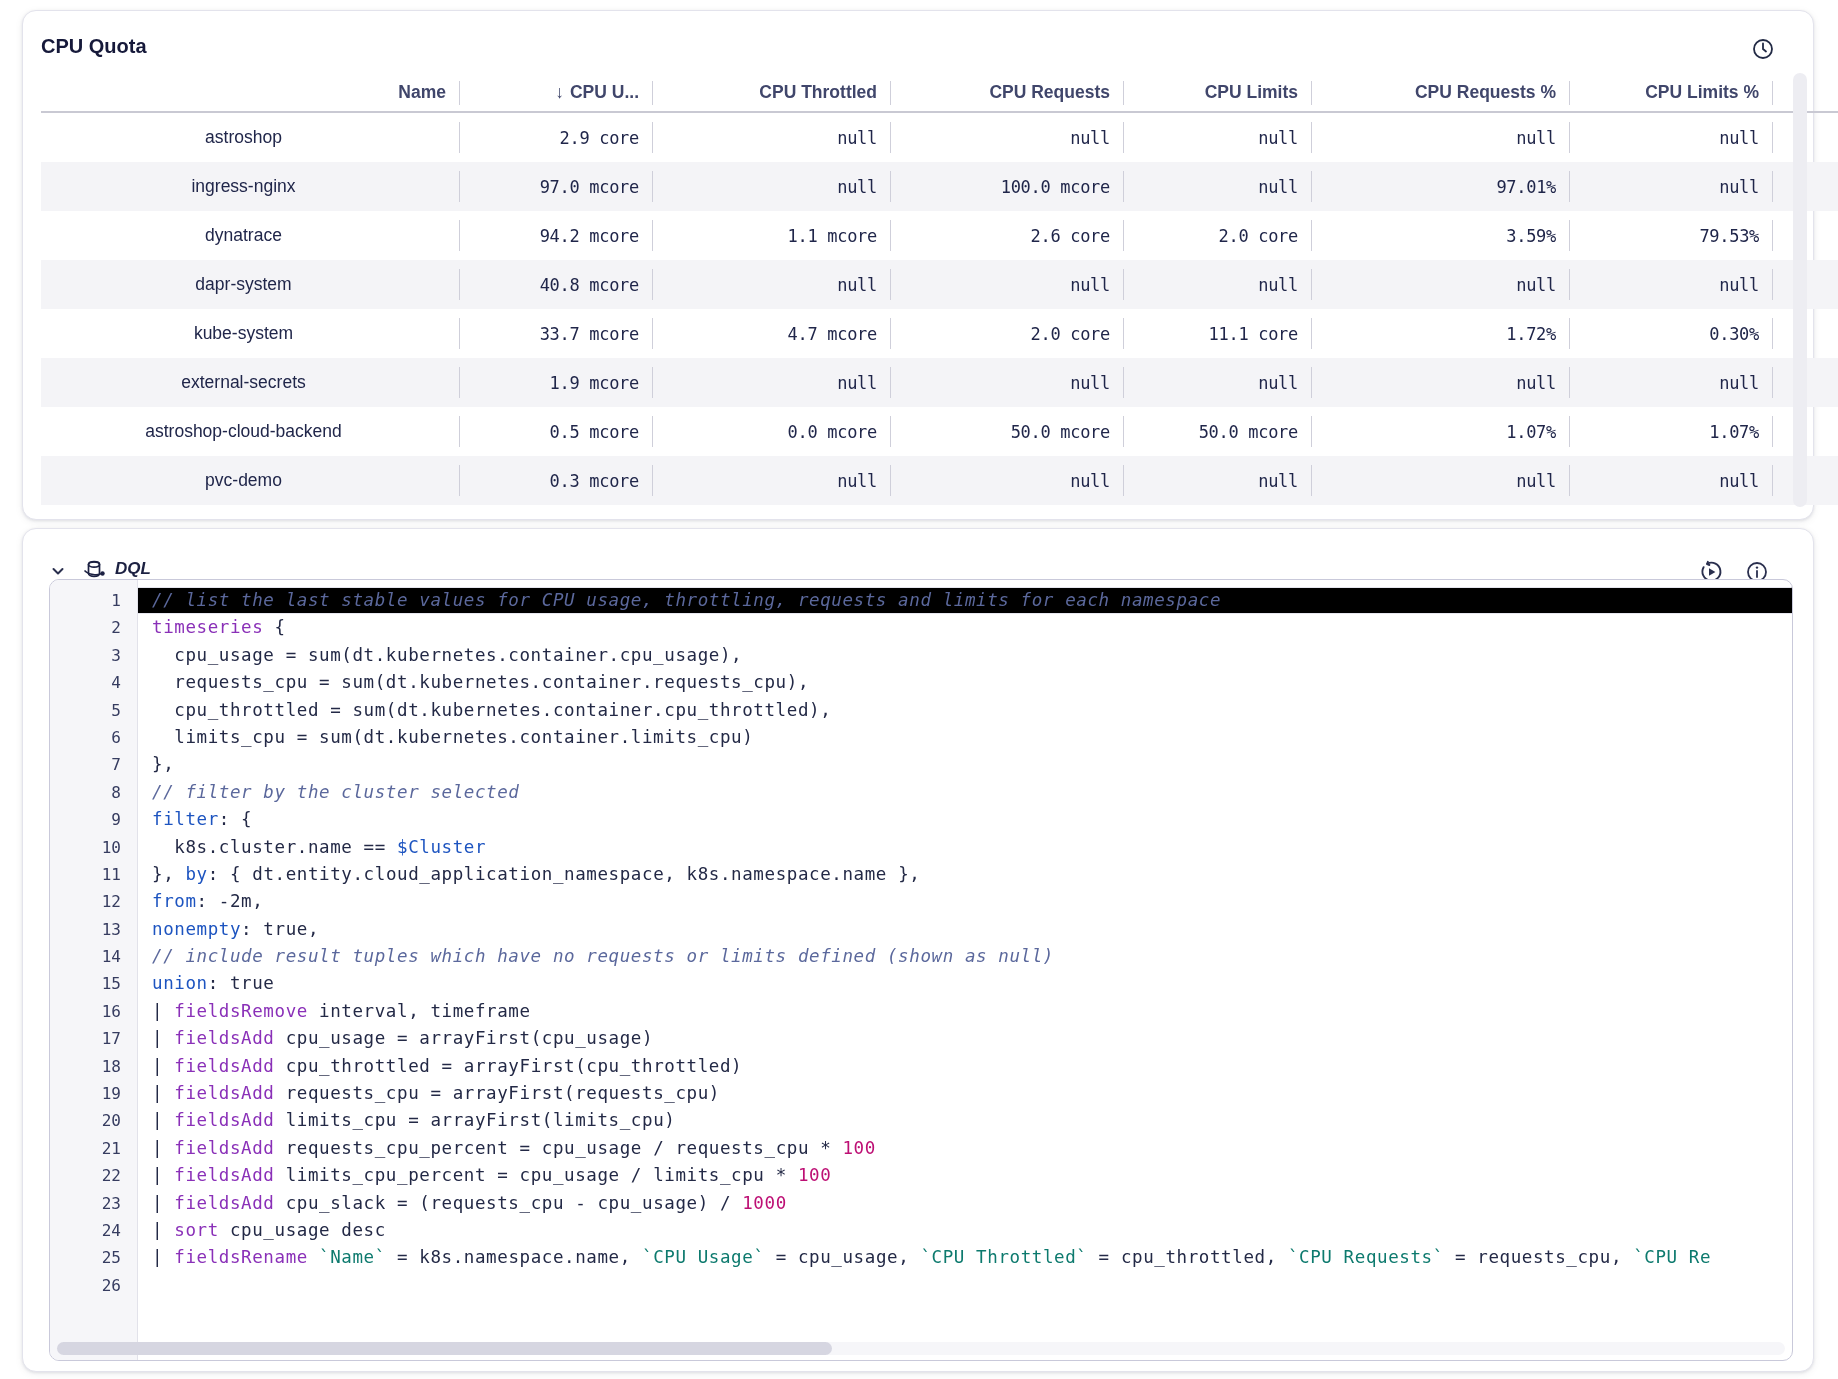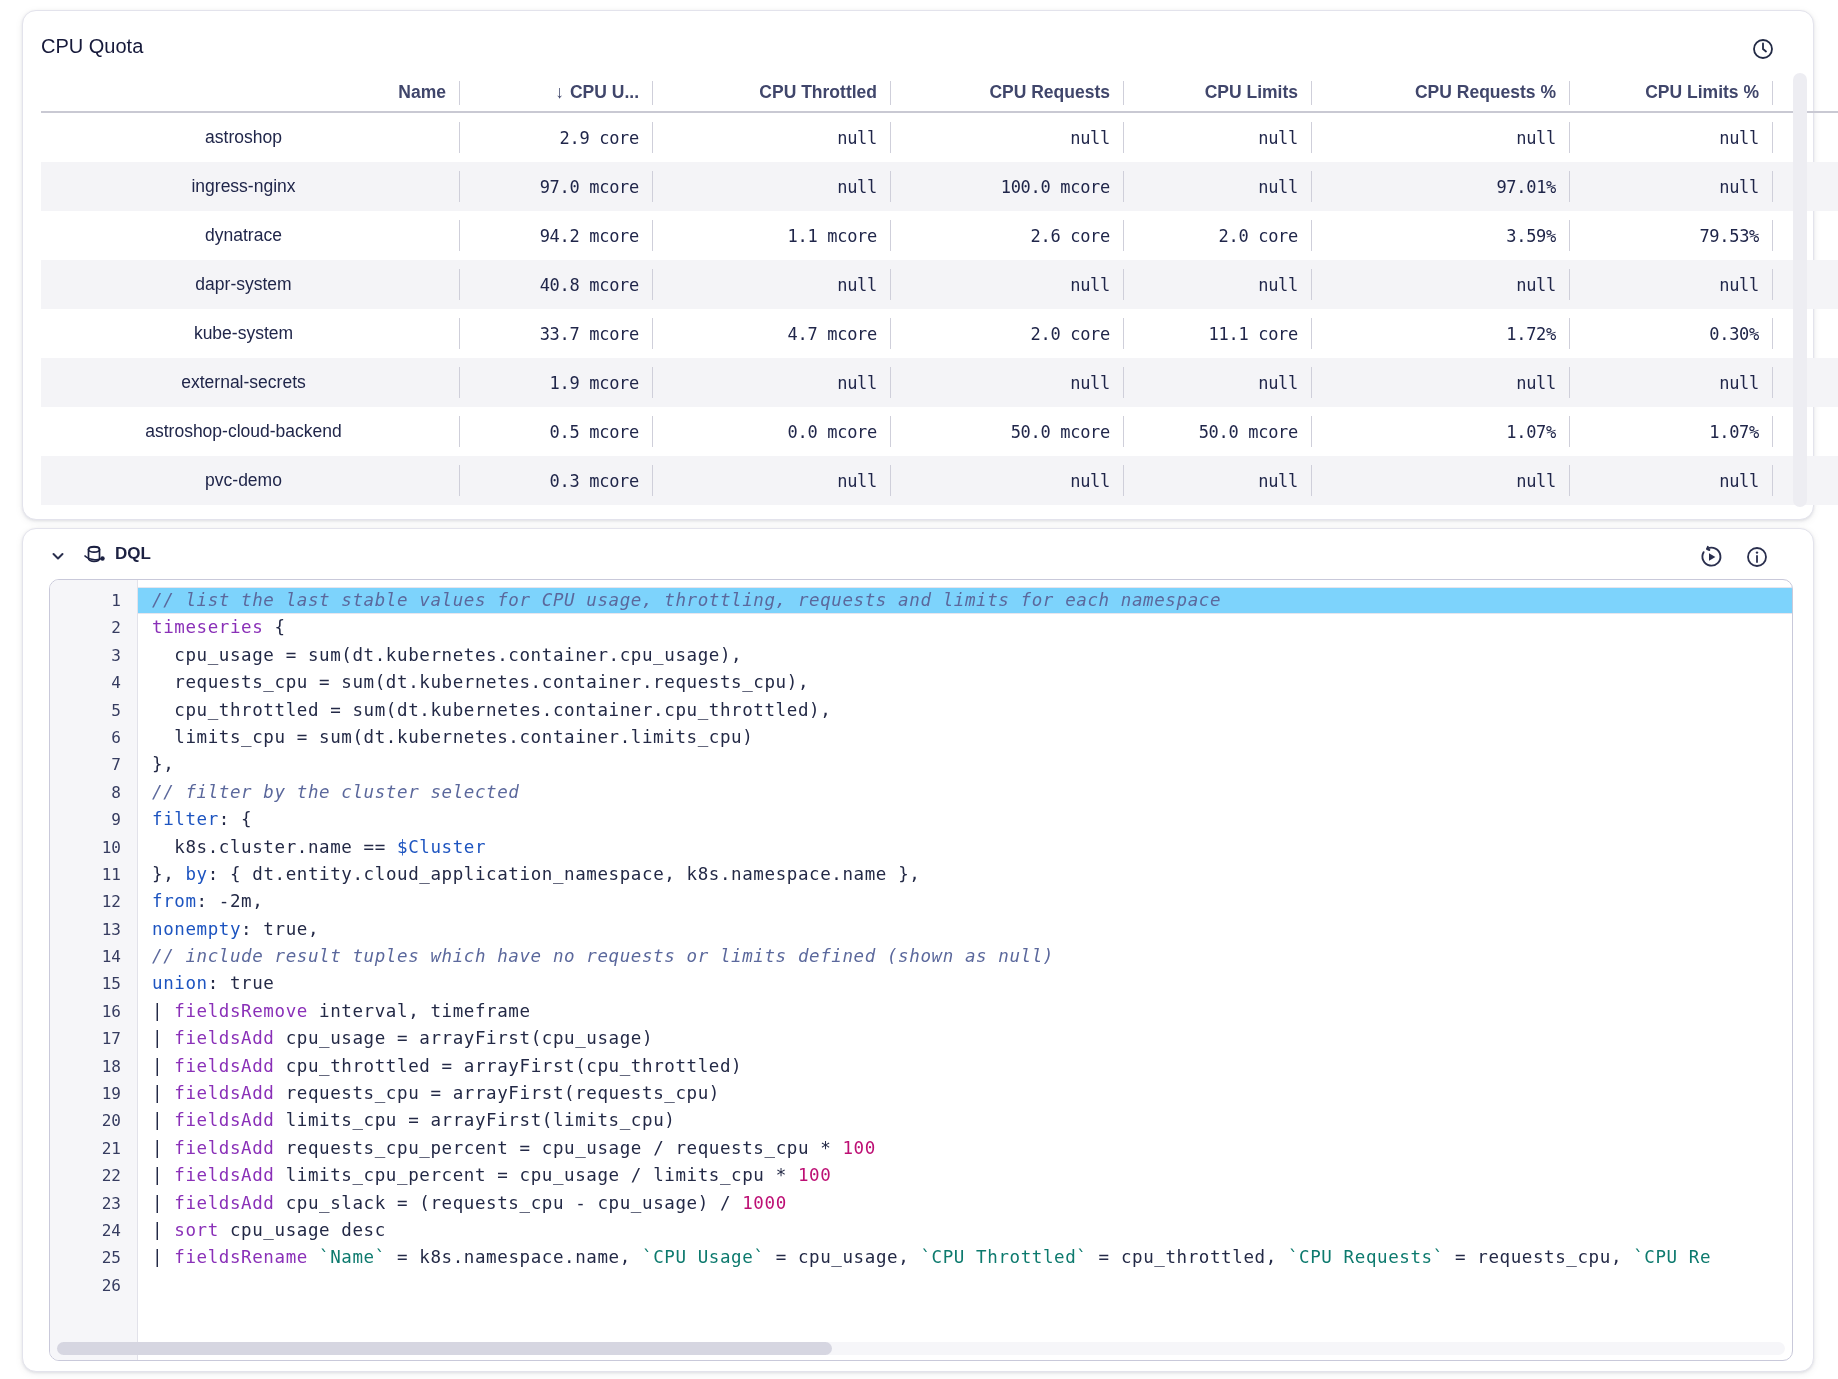--- a/index.html
+++ b/index.html
@@ -2,54 +2,54 @@
 <html style="--syn-default: #232946; --syn-comment: #5b689c; --syn-keyword-purple: #8a30b8; --syn-keyword-blue: #1d54c0; --syn-number: #bd0f74; --syn-string: #0d7a6e;"><head>
 <meta charset="utf-8">
 <style>
   html,body{margin:0;padding:0;background:#ffffff;}
   body{width:1838px;height:1379px;font-family:"Liberation Sans",sans-serif;color:#20264a;overflow:hidden;}
   .page{position:relative;width:1838px;height:1379px;}
   .card{position:absolute;background:#ffffff;border:1px solid #e3e3ec;border-radius:14px;
         box-shadow:0 1px 3px rgba(22,25,48,.10),0 2px 8px rgba(22,25,48,.06);}
   
   .table-card{left:22px;top:10px;width:1790px;height:508px;}
-  .card-title{position:absolute;left:18px;top:24px;margin:0;font-size:20px;font-weight:400;color:#16193a;}
+  .card-title{position:absolute;left:18px;top:24px;margin:0;font-size:20px;font-weight:700;color:#16193a;}
   .icon-btn{position:absolute;background:none;border:none;padding:2px;cursor:pointer;line-height:0;}
   .clock-btn{right:36px;top:24px;}
   table.quota{position:absolute;left:18px;top:64px;border-collapse:collapse;table-layout:fixed;width:1715px;}
   .c0{width:405px}.c1{width:165px}.c2{width:210px}.c3{width:205px}.c4{width:160px}.c5{width:230px}.c6{width:175px}.c7{width:165px}
   th,td{position:relative;overflow:hidden;white-space:nowrap;}
   th{font-size:17.5px;font-weight:700;color:#40466b;text-align:right;padding:6px 14px 8px;height:22px;
      border-bottom:2px solid #c9c9d3;cursor:pointer;}
   th.left{text-align:right;padding-left:0;}
   th::after,td::after{content:'';position:absolute;right:0;top:18%;height:64%;width:1px;background:#cfcfda;}
   td{font-size:17.5px;color:#20264a;text-align:right;padding:0 14px;height:49px;}
   td.left{text-align:center;padding-left:0;}
   td.mono{font-family:"DejaVu Sans Mono",monospace;font-size:17px;letter-spacing:-0.3px;}
   tbody tr:nth-child(even){background:#f4f4f7;}
   .sort-arrow{margin-right:6px;font-weight:700;}
   .v-scroll{position:absolute;right:6px;top:62px;width:14px;height:434px;background:#ededf2;border-radius:7px;}
   
   .dql-card{left:22px;top:528px;width:1790px;height:842px;}
-  .dql-head{position:absolute;left:0;top:1px;right:0;height:50px;}
+  .dql-head{position:absolute;left:0;top:16px;right:0;height:50px;font-style:italic;}
   .dql-head .chev{position:absolute;left:24px;top:15px;}
   .dql-head .logo{position:absolute;left:58px;top:11px;}
   .dql-label{position:absolute;left:92px;top:14px;font-size:17px;font-weight:700;color:#1c2142;}
   .run-btn{right:88px;top:13px;}
   .info-btn{right:42px;top:13px;}
   .editor{position:absolute;left:26px;right:20px;top:50px;bottom:10px;border:1px solid #c9c9da;border-radius:10px;
           overflow:hidden;background:#ffffff;}
   .gutter{position:absolute;left:0;top:0;bottom:0;width:88px;background:#f6f6f9;border-right:1px solid #e2e2ea;
           padding-top:7px;box-sizing:border-box;}
   .ln{height:27.4px;line-height:27.4px;text-align:right;padding-right:16px;
       font-family:"DejaVu Sans Mono",monospace;font-size:16px;color:#363c60;}
   .code{position:absolute;left:88px;right:0;top:0;bottom:0;padding-top:7px;overflow:hidden;}
   .code-line{height:27.4px;line-height:27.4px;white-space:pre;padding-left:14px;
              font-family:"DejaVu Sans Mono",monospace;font-size:17.5px;letter-spacing:0.6px;}
-  .code-line.active{background:#7dd3fc;border-top:1px solid #e6e6ee;border-bottom:1px solid #e6e6ee;
+  .code-line.active{background:#000000;border-top:1px solid #e6e6ee;border-bottom:1px solid #e6e6ee;
                     height:25.4px;line-height:25.4px;}
   .tok-d{color:var(--syn-default);}
   .tok-c{color:var(--syn-comment);font-style:italic;}
   .tok-p{color:var(--syn-keyword-purple);}
   .tok-b{color:var(--syn-keyword-blue);}
   .tok-n{color:var(--syn-number);}
   .tok-s{color:var(--syn-string);}
   .h-scroll{position:absolute;left:7px;right:7px;bottom:5px;height:13px;background:#f6f6f9;border-radius:7px;}
   .h-thumb{position:absolute;left:0;top:0;height:13px;width:775px;background:#d6d6e1;border-radius:7px;}
   svg{display:block;}

